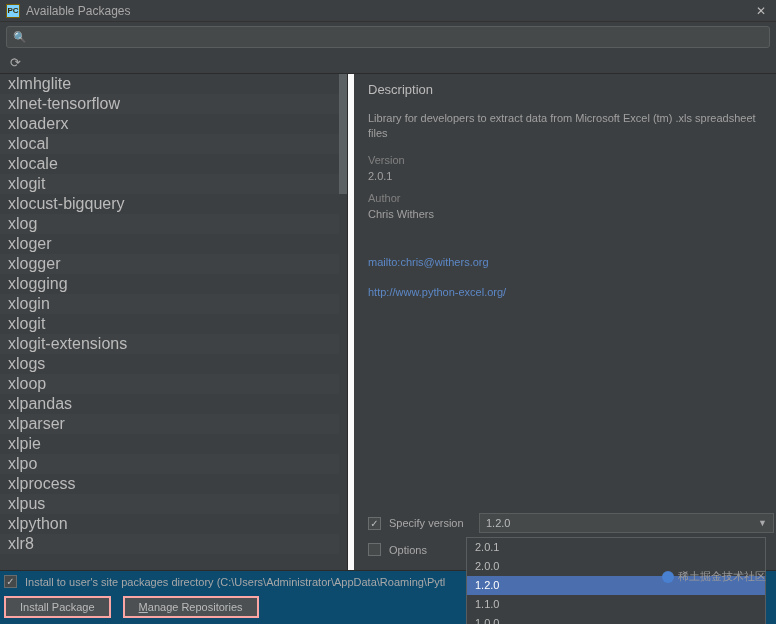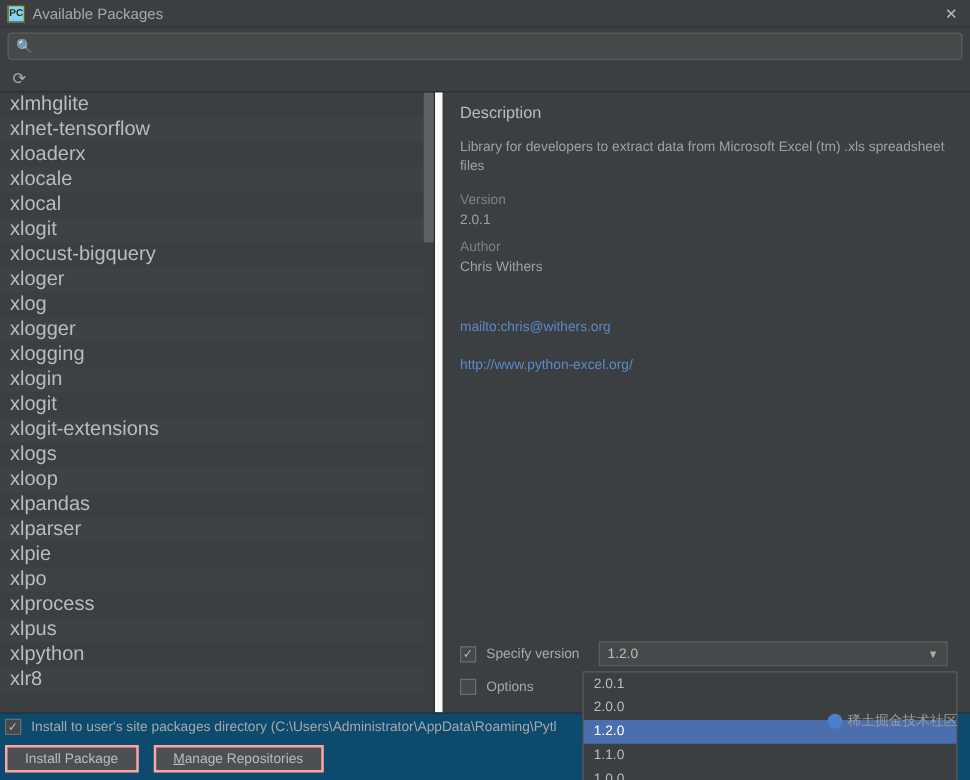--- a/index.html
+++ b/index.html
@@ -90,21 +90,21 @@
     background: #3c3f41;
     border-left: 6px solid #fafafa;
   }
   .detail h3 { font-weight: normal; font-size: 13px; color: #bbbbbb; margin-bottom: 14px; }
   .detail .desc { color: #a0a0a0; font-size: 11px; margin-bottom: 12px; line-height: 1.4; }
   .detail .lbl { color: #808080; font-size: 11px; margin-top: 10px; }
   .detail .val { color: #a0a0a0; font-size: 11px; margin-top: 4px; }
   .detail .link { color: #5c88c8; font-size: 11px; display: block; margin-top: 18px; cursor: pointer; }
   .detail .controls {
     position: absolute;
-    left: 14px; right: 18px; bottom: 4px;
+    left: 14px; right: 2px; bottom: 4px;
   }
   .crow {
     display: flex; align-items: center;
     margin-bottom: 10px;
   }
   .crow .cb {
     width: 13px; height: 13px;
     border: 1px solid #6a6d6e;
     background: #45494a;
     margin-right: 8px;
@@ -204,26 +204,26 @@
 
 <div class="toolbar">
   <span class="refresh">⟳</span>
 </div>
 
 <div class="content">
   <div class="pkglist" id="pkglist">
     <div class="pkgitem">xlmhglite</div>
       <div class="pkgitem">xlnet-tensorflow</div>
       <div class="pkgitem">xloaderx</div>
+      <div class="pkgitem">xlocal</div>
       <div class="pkgitem">xlocale</div>
-      <div class="pkgitem">xlocal</div>
       <div class="pkgitem">xlogit</div>
       <div class="pkgitem">xlocust-bigquery</div>
+      <div class="pkgitem">xlog</div>
       <div class="pkgitem">xloger</div>
-      <div class="pkgitem">xlog</div>
       <div class="pkgitem">xlogger</div>
       <div class="pkgitem">xlogging</div>
       <div class="pkgitem">xlogin</div>
       <div class="pkgitem">xlogit</div>
       <div class="pkgitem">xlogit-extensions</div>
       <div class="pkgitem">xlogs</div>
       <div class="pkgitem">xloop</div>
       <div class="pkgitem">xlpandas</div>
       <div class="pkgitem">xlparser</div>
       <div class="pkgitem">xlpie</div>

